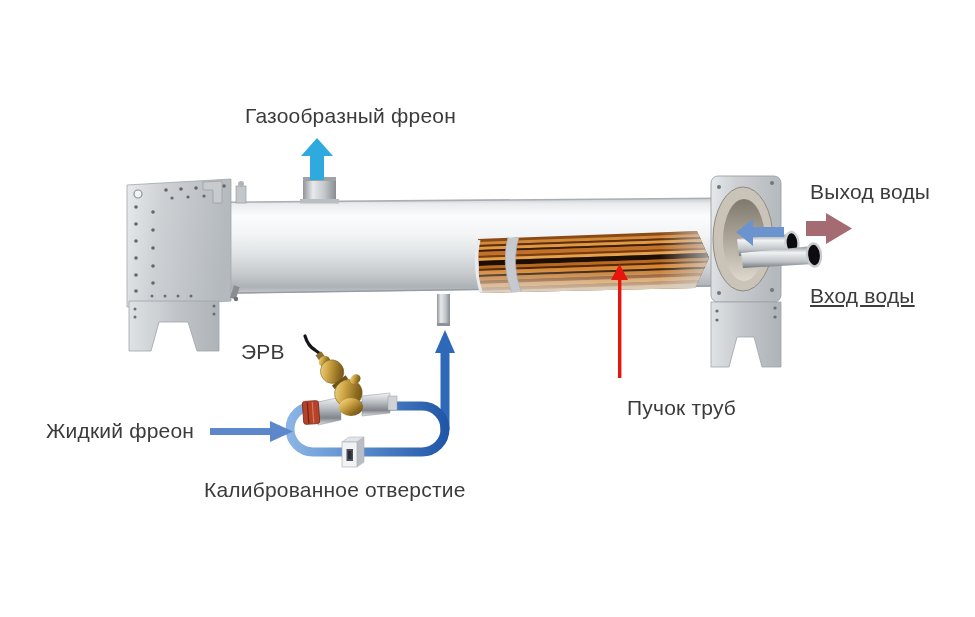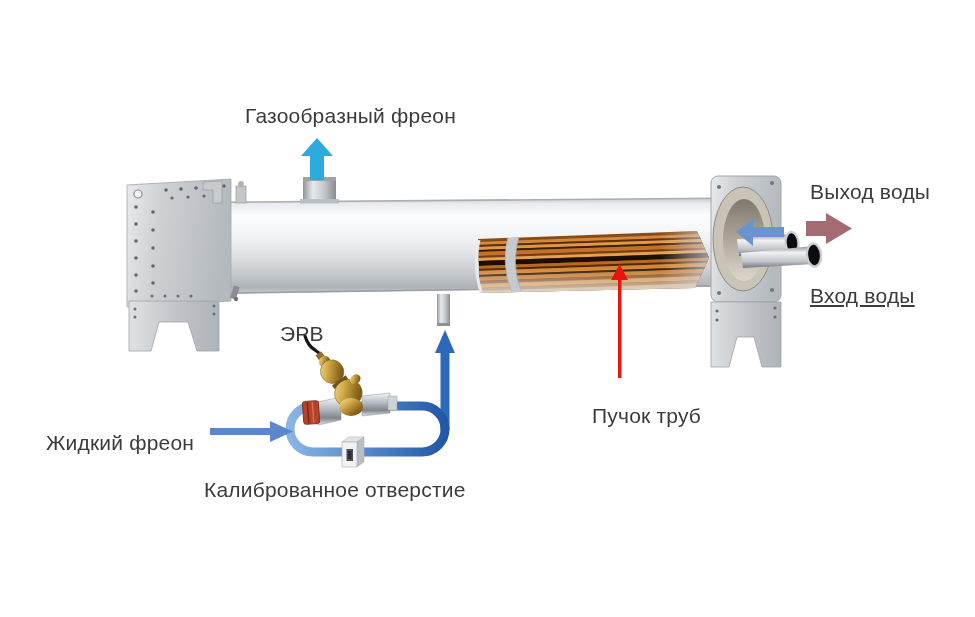--- a/index.html
+++ b/index.html
@@ -266,21 +266,21 @@
 
   <polygon points="210,428 270,428 270,421 293,431.5 270,442 270,435 210,435" fill="#5C88CB"></polygon>
 </svg>
 
 <div class="lbl" style="left:245px;top:104px;">Газообразный фреон</div>
 
 <div class="lbl" style="left:810px;top:180px;">Выход воды</div>
 
 <div class="lbl" style="left:810px;top:284px;text-decoration:underline;">Вход воды</div>
 
-<div class="lbl" style="left:241px;top:322px;margin-left:39px;">ЭРВ</div>
-
-<div class="lbl" style="left:46px;top:419px;margin-top:12px;">Жидкий фреон</div>
+<div class="lbl" style="left:241px;top:340px;">ЭРВ</div>
+
+<div class="lbl" style="left:46px;top:419px;">Жидкий фреон</div>
 
 <div class="lbl" style="left:204px;top:478px;">Калиброванное отверстие</div>
 
-<div class="lbl" style="left:592px;top:396px;margin-top:8px;">Пучок труб</div>
+<div class="lbl" style="left:627px;top:396px;">Пучок труб</div>
 
 </div>
 
 </body></html>

